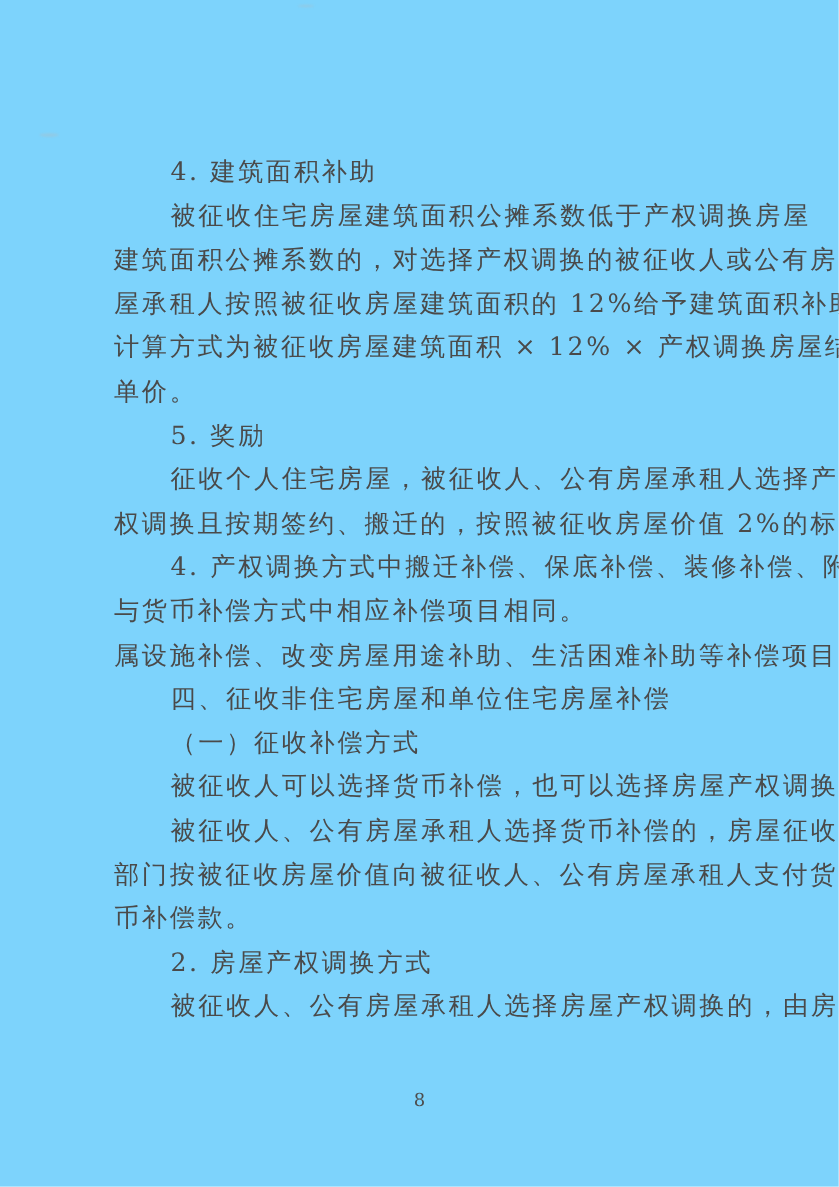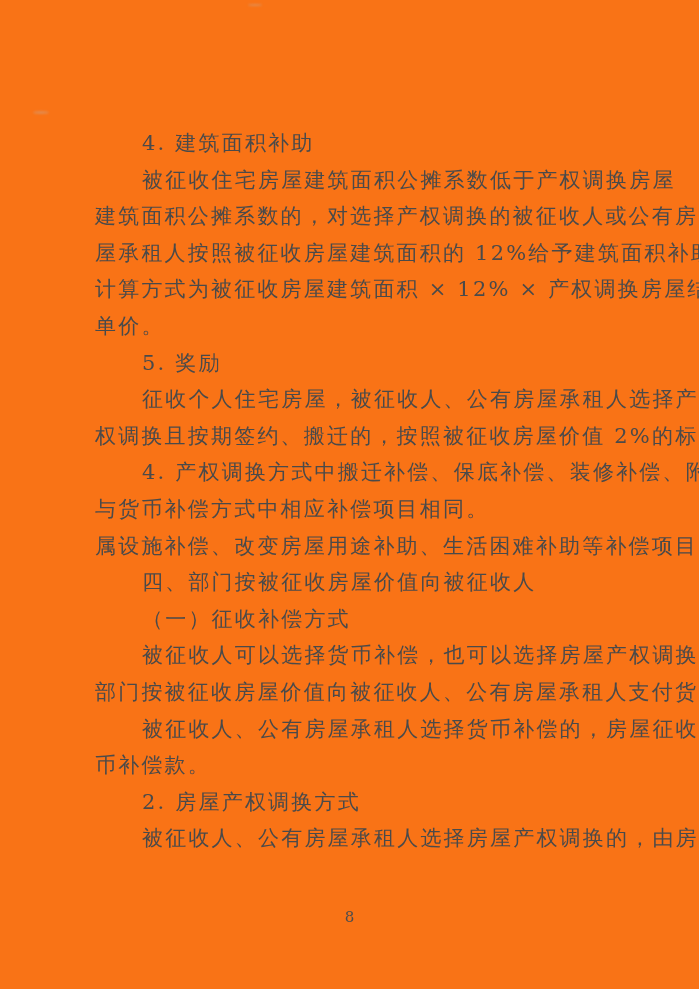--- a/index.html
+++ b/index.html
@@ -4,21 +4,21 @@
 <style>
   html, body {
     margin: 0;
     padding: 0;
     background: #ffffff;
   }
   .page {
     position: relative;
     width: 699px;
     height: 989px;
-    background: #f97316;
+    background: #7dd3fc;
     overflow: hidden;
     font-family: "DejaVu Serif", "Liberation Serif", serif;
     color: #4a4a4a;
   }
   
   .smudge {
     position: absolute;
     background: #b9b9b9;
     opacity: 0.35;
     border-radius: 50%;
@@ -67,24 +67,24 @@
       <div class="line">建筑面积公摊系数的，对选择产权调换的被征收人或公有房</div>
       <div class="line">屋承租人按照被征收房屋建筑面积的 12%给予建筑面积补助。</div>
       <div class="line">计算方式为被征收房屋建筑面积 × 12% × 产权调换房屋结算</div>
       <div class="line">单价。</div>
       <div class="line indent">5. 奖励</div>
       <div class="line indent">征收个人住宅房屋，被征收人、公有房屋承租人选择产</div>
       <div class="line">权调换且按期签约、搬迁的，按照被征收房屋价值 2%的标准</div>
       <div class="line indent">4. 产权调换方式中搬迁补偿、保底补偿、装修补偿、附</div>
       <div class="line">与货币补偿方式中相应补偿项目相同。</div>
       <div class="line">属设施补偿、改变房屋用途补助、生活困难补助等补偿项目</div>
-      <div class="line indent">四、部门按被征收房屋价值向被征收人</div>
+      <div class="line indent">四、征收非住宅房屋和单位住宅房屋补偿</div>
       <div class="line indent">（一）征收补偿方式</div>
       <div class="line indent">被征收人可以选择货币补偿，也可以选择房屋产权调换。</div>
+      <div class="line indent">被征收人、公有房屋承租人选择货币补偿的，房屋征收</div>
       <div class="line">部门按被征收房屋价值向被征收人、公有房屋承租人支付货</div>
-      <div class="line indent">被征收人、公有房屋承租人选择货币补偿的，房屋征收</div>
       <div class="line">币补偿款。</div>
       <div class="line indent">2. 房屋产权调换方式</div>
       <div class="line indent">被征收人、公有房屋承租人选择房屋产权调换的，由房</div>
     </div>
 
   <div class="page-number">8</div>
 </div>
 
 </body></html>

